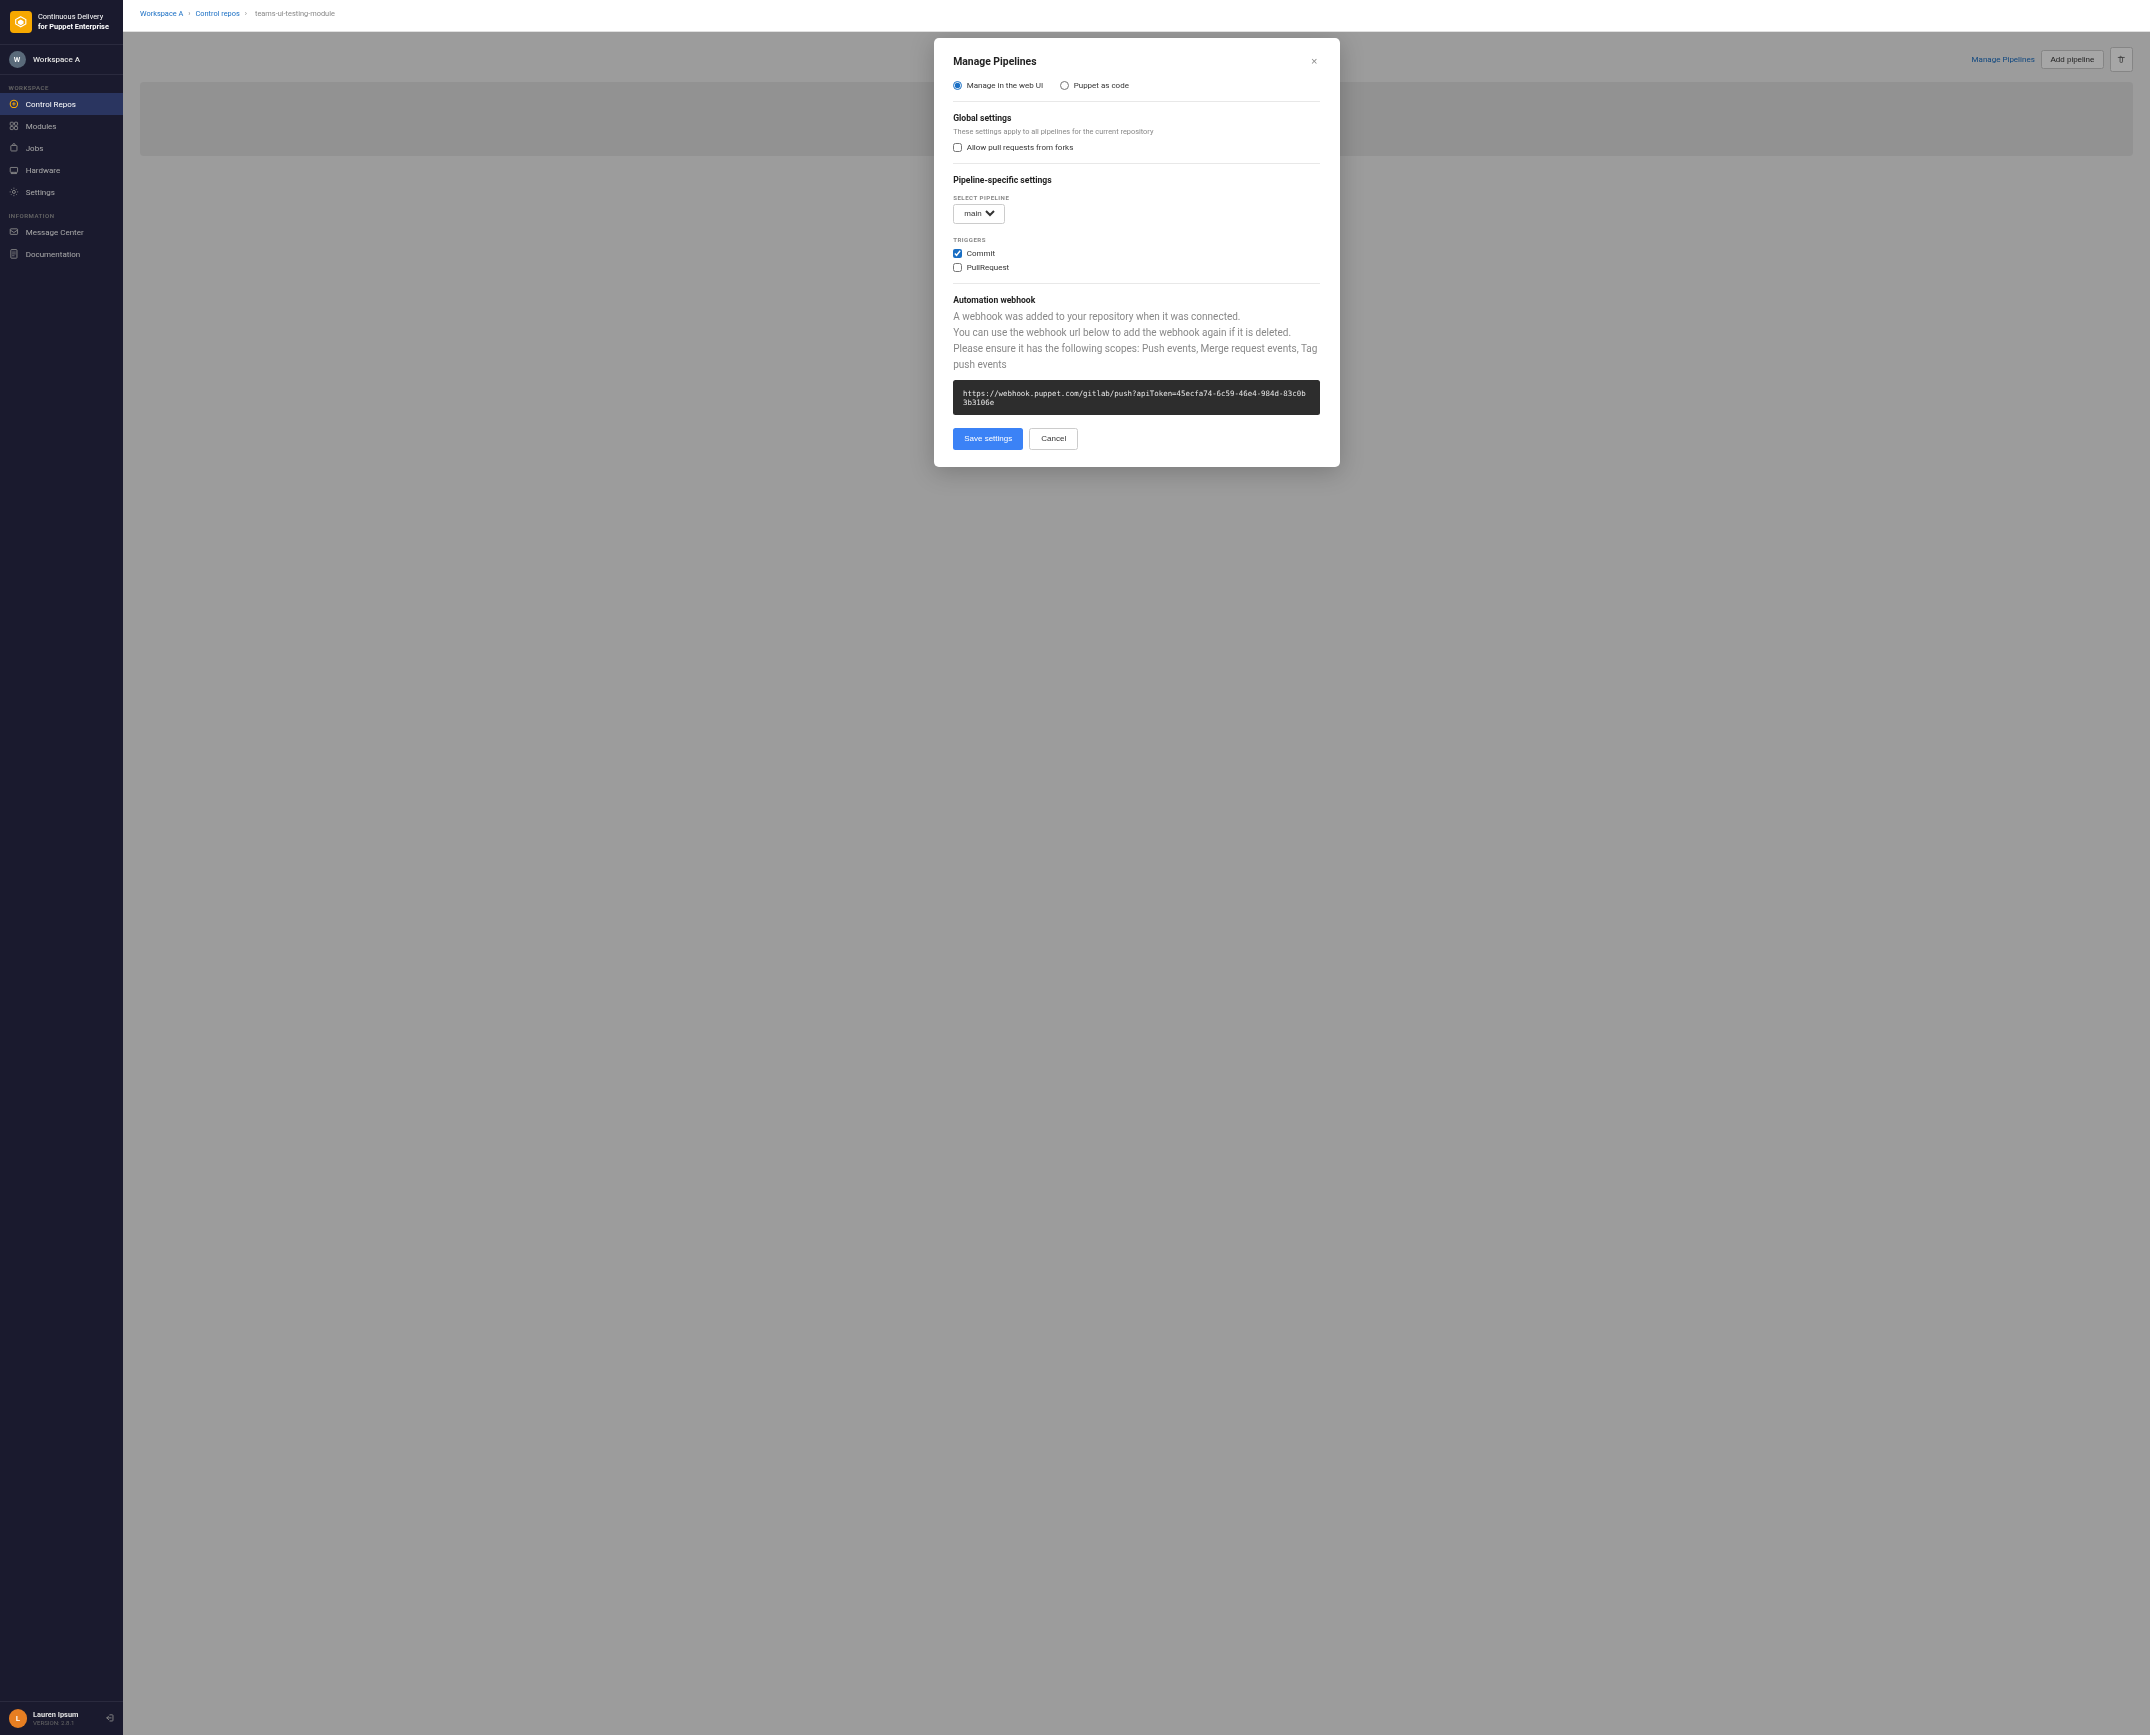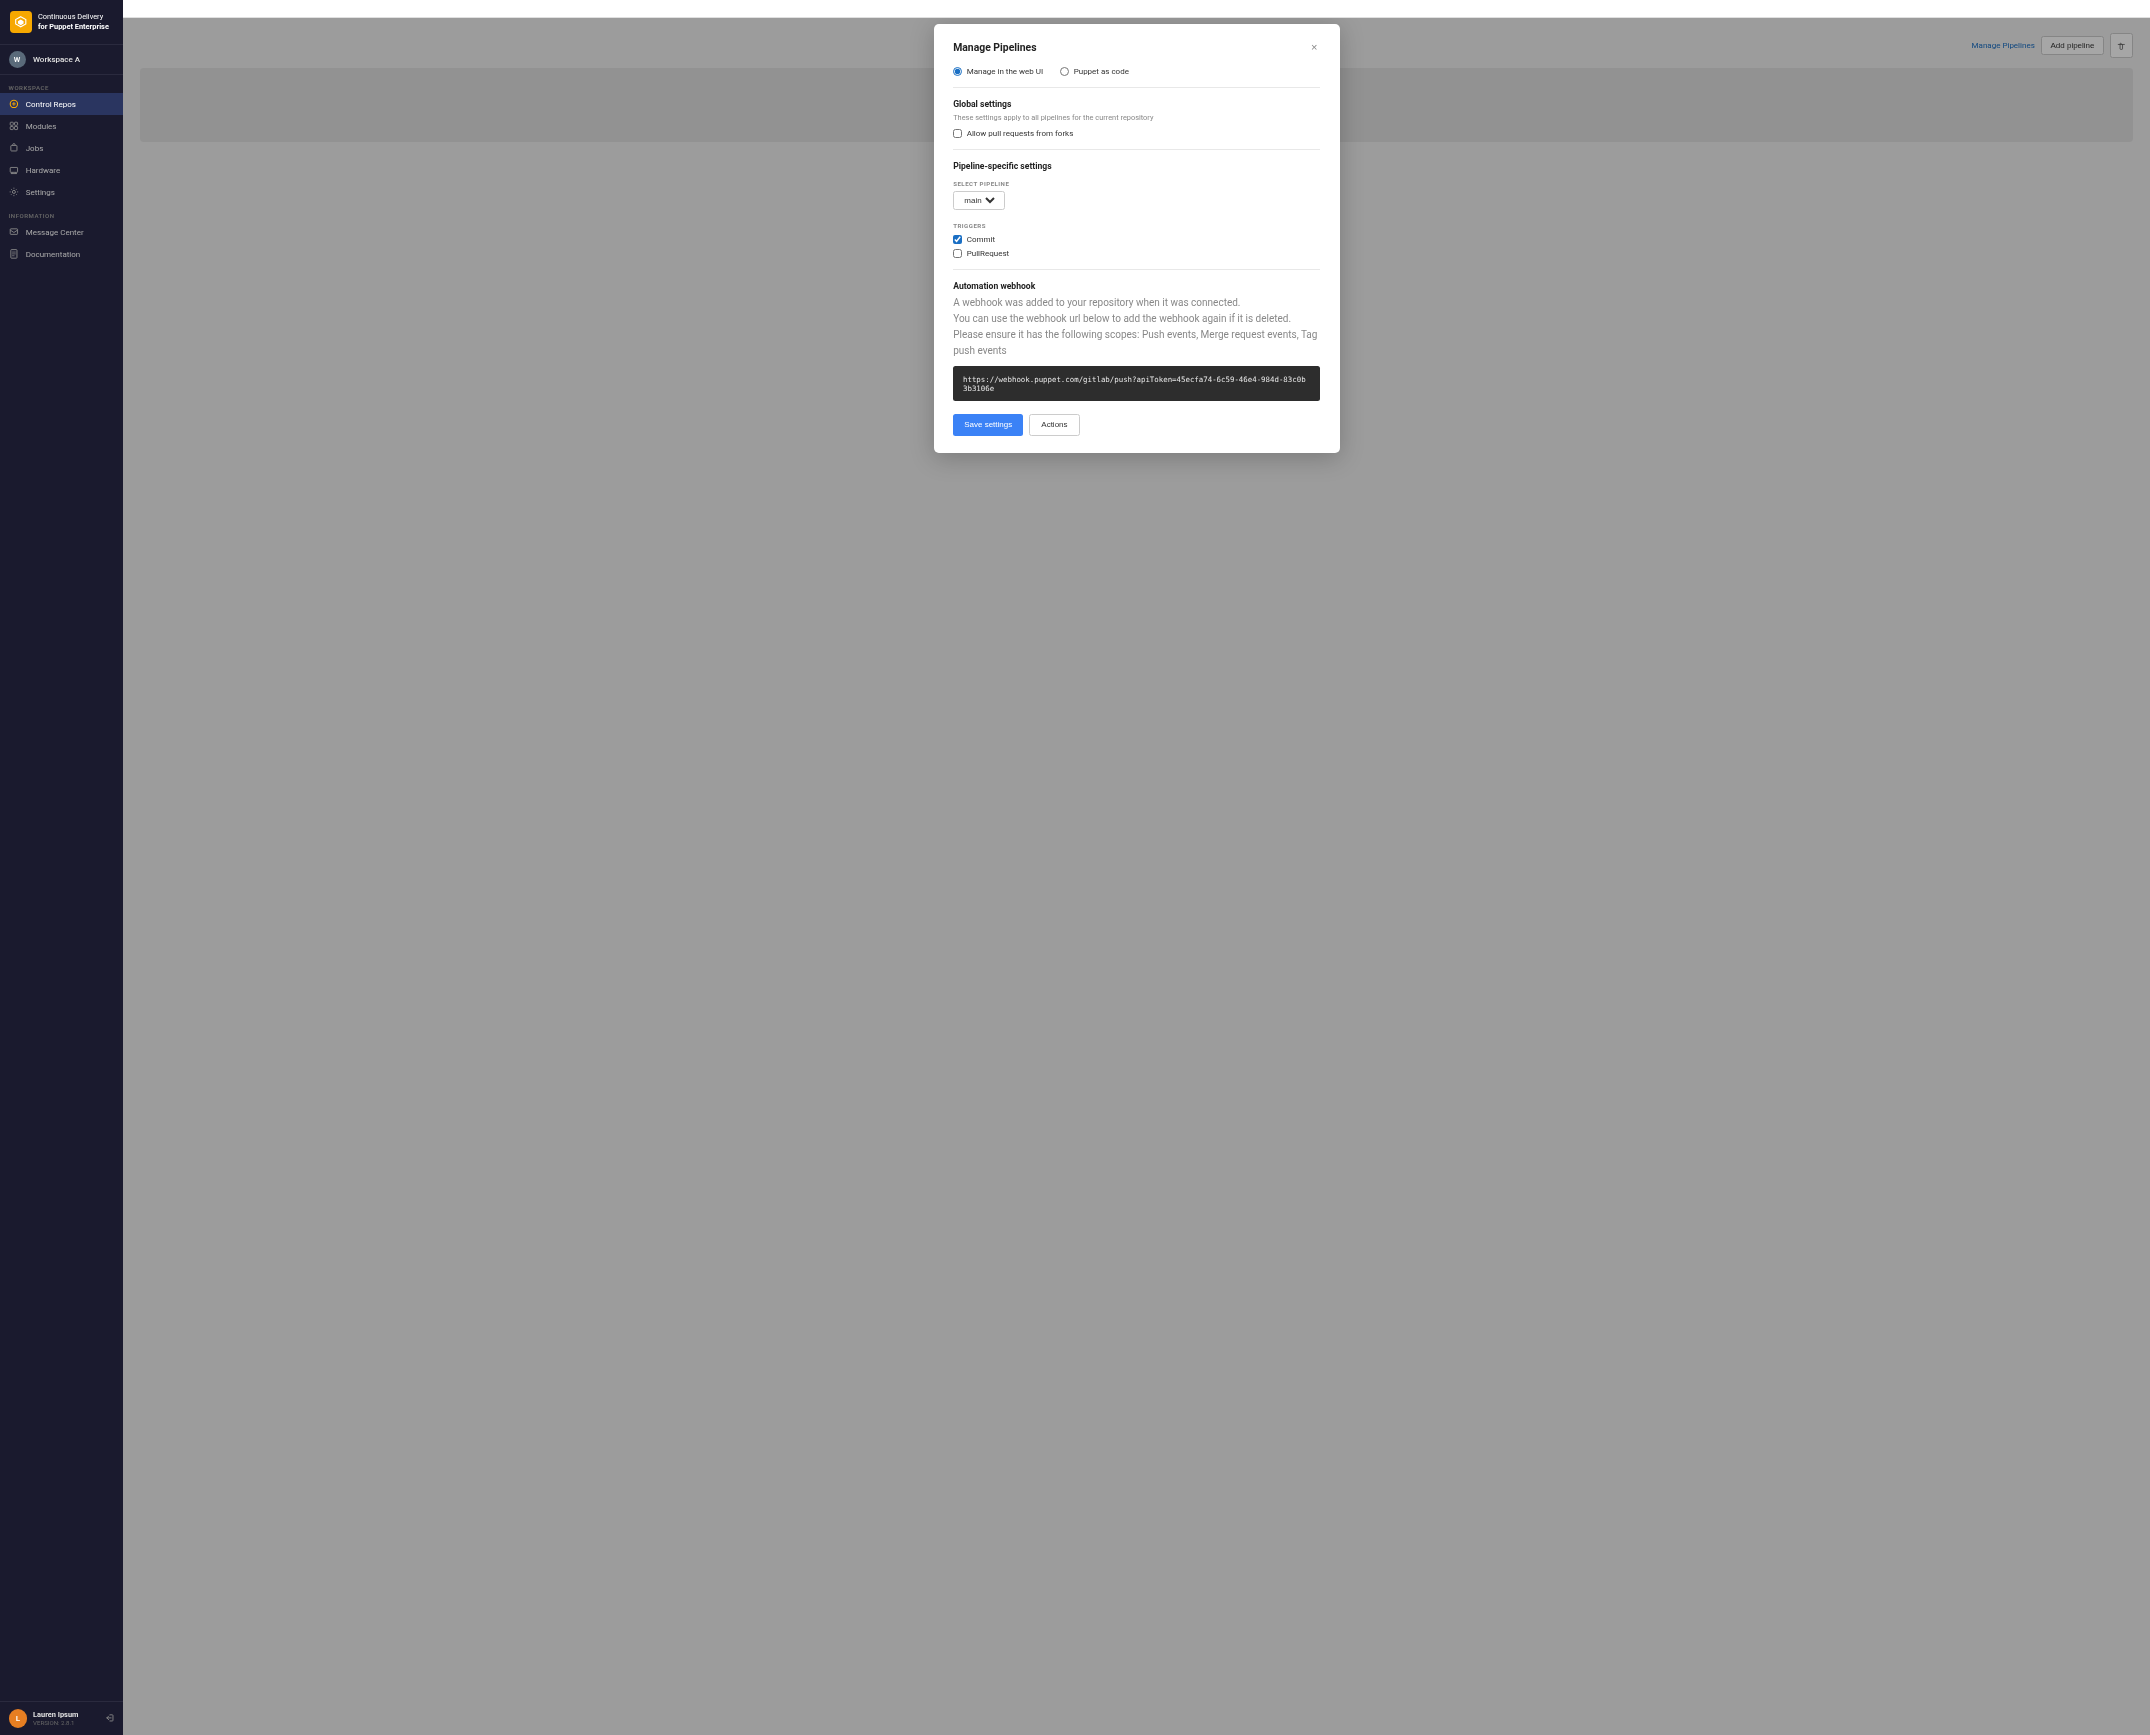--- a/index.html
+++ b/index.html
@@ -433,20 +433,27 @@
       <svg width="9.8" height="9.8" viewBox="0 0 16 16" fill="none">
         <path d="M10 8H3M6 5l-3 3 3 3" stroke="#888" stroke-width="1.5" stroke-linecap="round"></path>
         <path d="M8 3h4a1 1 0 011 1v8a1 1 0 01-1 1H8" stroke="#888" stroke-width="1.5" stroke-linecap="round"></path>
       </svg>
     </div>
   </div>
 </nav>
 
 <div class="main">
   <div class="main-header">
+    <div class="breadcrumb">
+      <a>Workspace A</a>
+      <span>›</span>
+      <a>Control repos</a>
+      <span>›</span>
+      <span>teams-ui-testing-module</span>
+    </div>
   </div>
 
   <div class="main-content">
 
     <div class="bg-content">
       <div class="bg-pipeline-bar">
         <a class="manage-pipelines-link">Manage Pipelines</a>
         <button class="add-pipeline-btn">Add pipeline</button>
         <button class="delete-btn">
           <svg width="8.6" height="8.6" viewBox="0 0 14 14" fill="none">
@@ -516,20 +523,20 @@
         <div class="webhook-desc">
           <div>A webhook was added to your repository when it was connected.</div>
           <div>You can use the webhook url below to add the webhook again if it is deleted.</div>
           <div>Please ensure it has the following scopes: Push events, Merge request events, Tag push events</div>
         </div>
         <div class="webhook-url-box">https://webhook.puppet.com/gitlab/push?apiToken=45ecfa74-6c59-46e4-984d-83c0b3b3106e</div>
 
         
         <div class="modal-footer">
           <button class="btn-save">Save settings</button>
-          <button class="btn-cancel">Actions</button>
+          <button class="btn-cancel">Cancel</button>
         </div>
       </div>
     </div>
 
   </div>
 </div>
 
 
 </body></html>

